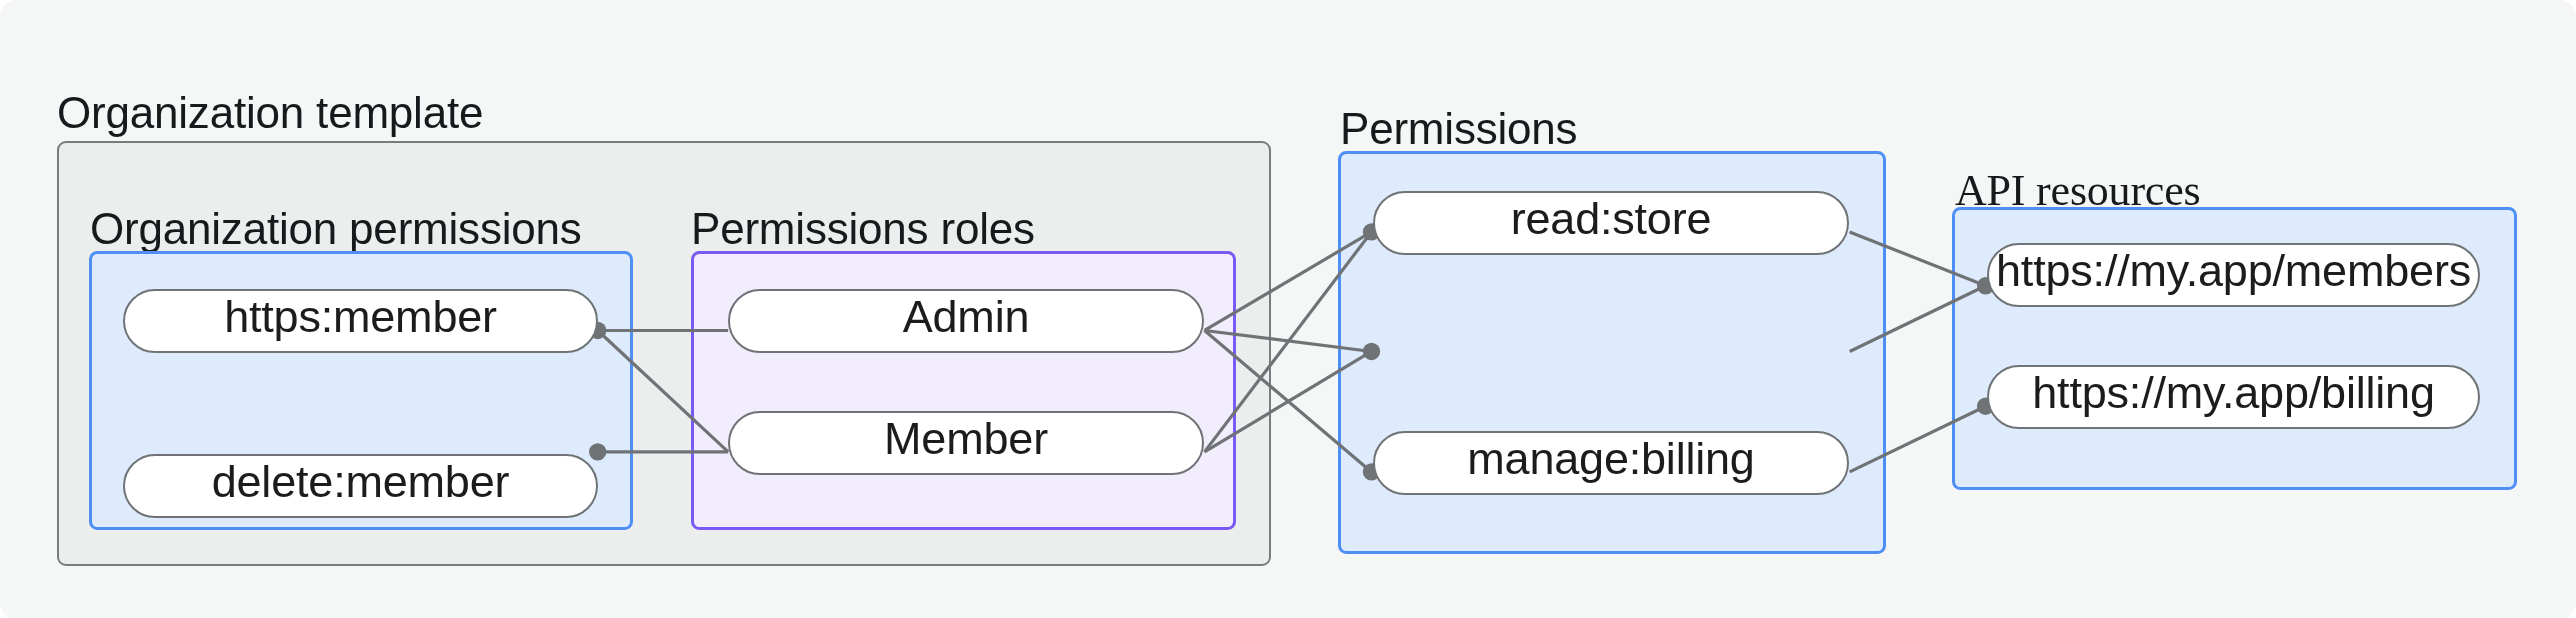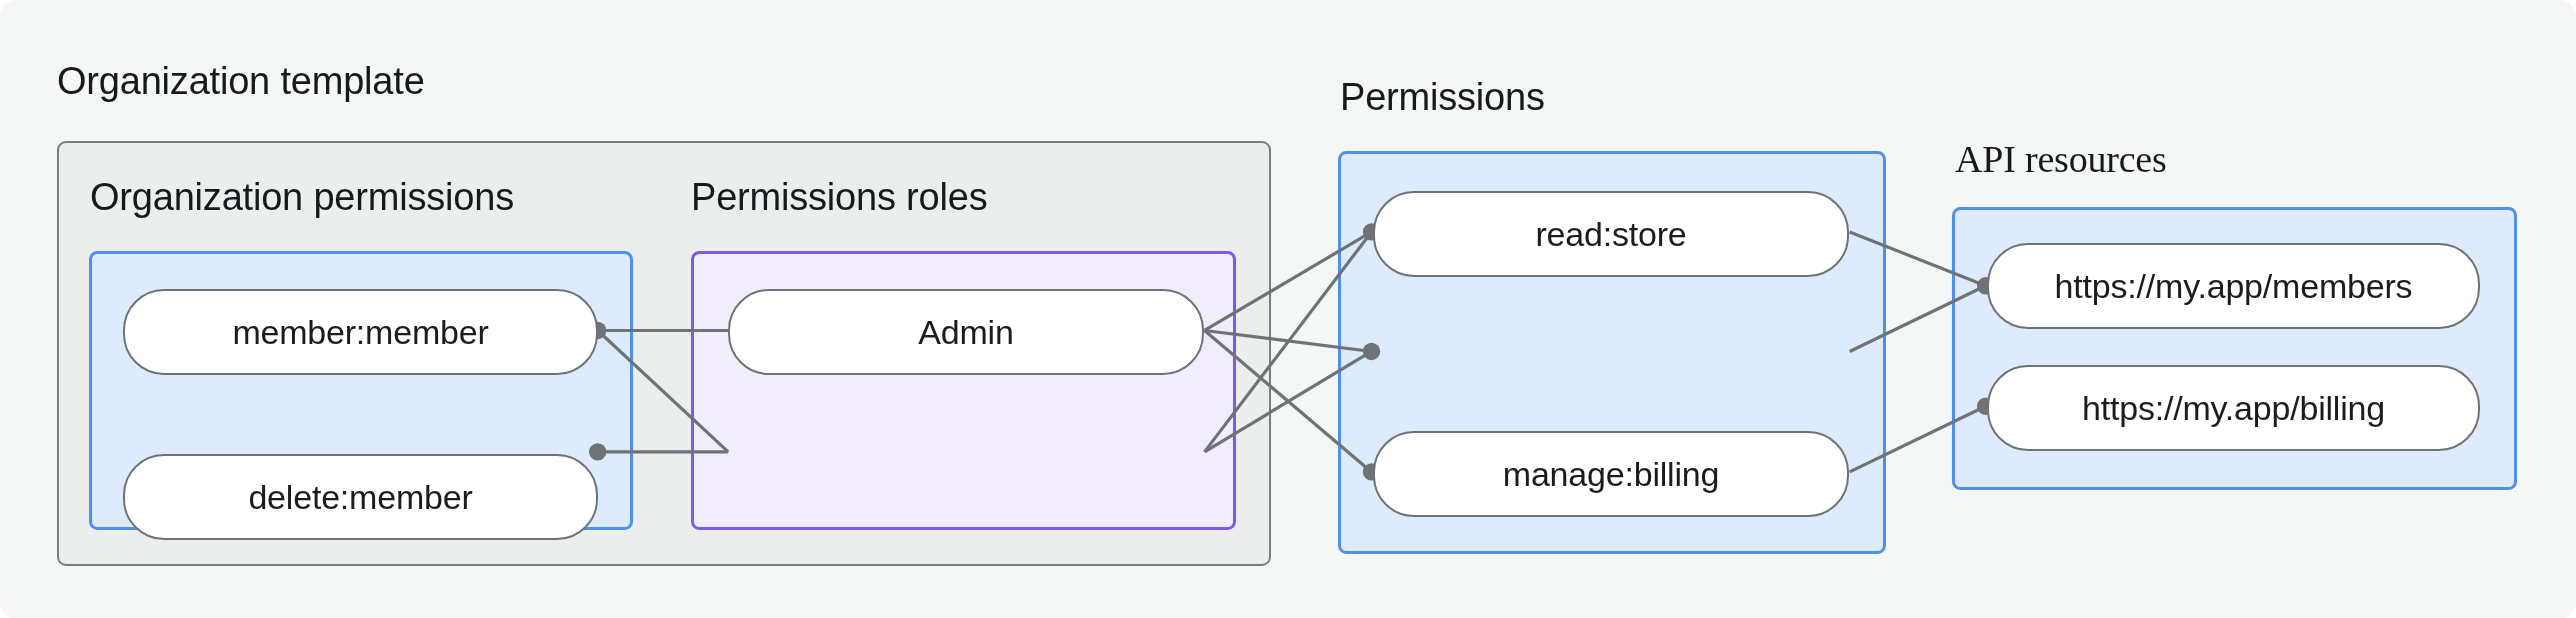--- a/index.html
+++ b/index.html
@@ -12,25 +12,26 @@
     position: relative;
     width: 2576px;
     height: 619px;
     background: #f5f6f6;
     border-radius: 16.4px;
     overflow: hidden;
     -webkit-font-smoothing: antialiased;
   }
   .heading {
     position: absolute;
-    font-size: 38px;
+    font-size: 44px;
     font-weight: 500;
     letter-spacing: -0.2px;
     color: #17191c;
     white-space: nowrap;
+    margin-top: 28px;
   }
   .t-org-template { left: 57px;   top: 60px;  }
   .t-org-perms    { left: 90px;   top: 176px; }
   .t-org-roles    { left: 691px;  top: 176px; }
   .t-permissions  { left: 1340px; top: 76px;  }
   .t-api          { left: 1955px; top: 137px; font-family: Liberation Serif, serif; }
 
   .frame {
     position: absolute;
     left: 57px; top: 141px;
@@ -48,29 +49,29 @@
   .group.blue   { background: #deebfc; border: 3.7px solid #4e8ff5; }
   .group.purple { background: #f2edfc; border: 3.7px solid #7a5af5; }
 
   .g-org-perms { left: 89px;   top: 251px; width: 544px; height: 279px; }
   .g-org-roles { left: 691px;  top: 251px; width: 545px; height: 279px; }
   .g-perms     { left: 1338px; top: 151px; width: 548px; height: 403px; }
   .g-api       { left: 1952px; top: 207px; width: 565px; height: 283px; }
 
   .pill {
     position: absolute;
-    height: 86px;
+    height: 64px;
     background: #ffffff;
     border: 2.7px solid #6f7376;
     border-radius: 41px;
     box-sizing: border-box;
     display: flex;
-    align-items: center;
+    align-items: flex-start;
     justify-content: center;
-    font-size: 34px;
+    font-size: 45px;
     font-weight: 500;
     letter-spacing: -0.2px;
     color: #1a1c1e;
     white-space: nowrap;
   }
   .p-invite  { left: 123px;  top: 289px; width: 475px; }
   .p-delete  { left: 123px;  top: 411px; width: 475px; margin-top: 43px; }
   .p-admin   { left: 728px;  top: 289px; width: 476px; }
   .p-member  { left: 728px;  top: 411px; width: 476px; }
   .p-read    { left: 1373px; top: 191px; width: 476px; }
@@ -120,27 +121,30 @@
       <circle cx="655" cy="362" r="9.5" fill="#6f7376"></circle>
       <circle cx="655" cy="495" r="9.5" fill="#6f7376"></circle>
       <circle cx="1503" cy="254" r="9.5" fill="#6f7376"></circle>
       <circle cx="1503" cy="385" r="9.5" fill="#6f7376"></circle>
       <circle cx="1503" cy="517" r="9.5" fill="#6f7376"></circle>
       <circle cx="2176" cy="313" r="9.5" fill="#6f7376"></circle>
       <circle cx="2176" cy="445" r="9.5" fill="#6f7376"></circle>
     </svg>
 
   <div class="pill p-invite">
-    <span>member:member</span>
+    <span>https:member</span>
   </div>
   <div class="pill p-delete">
     <span>delete:member</span>
   </div>
   <div class="pill p-admin">
     <span>Admin</span>
+  </div>
+  <div class="pill p-member">
+    <span>Member</span>
   </div>
   <div class="pill p-read">
     <span>read:store</span>
   </div>
   <div class="pill p-manage">
     <span>manage:billing</span>
   </div>
   <div class="pill p-members">
     <span>https://my.app/members</span>
   </div>

